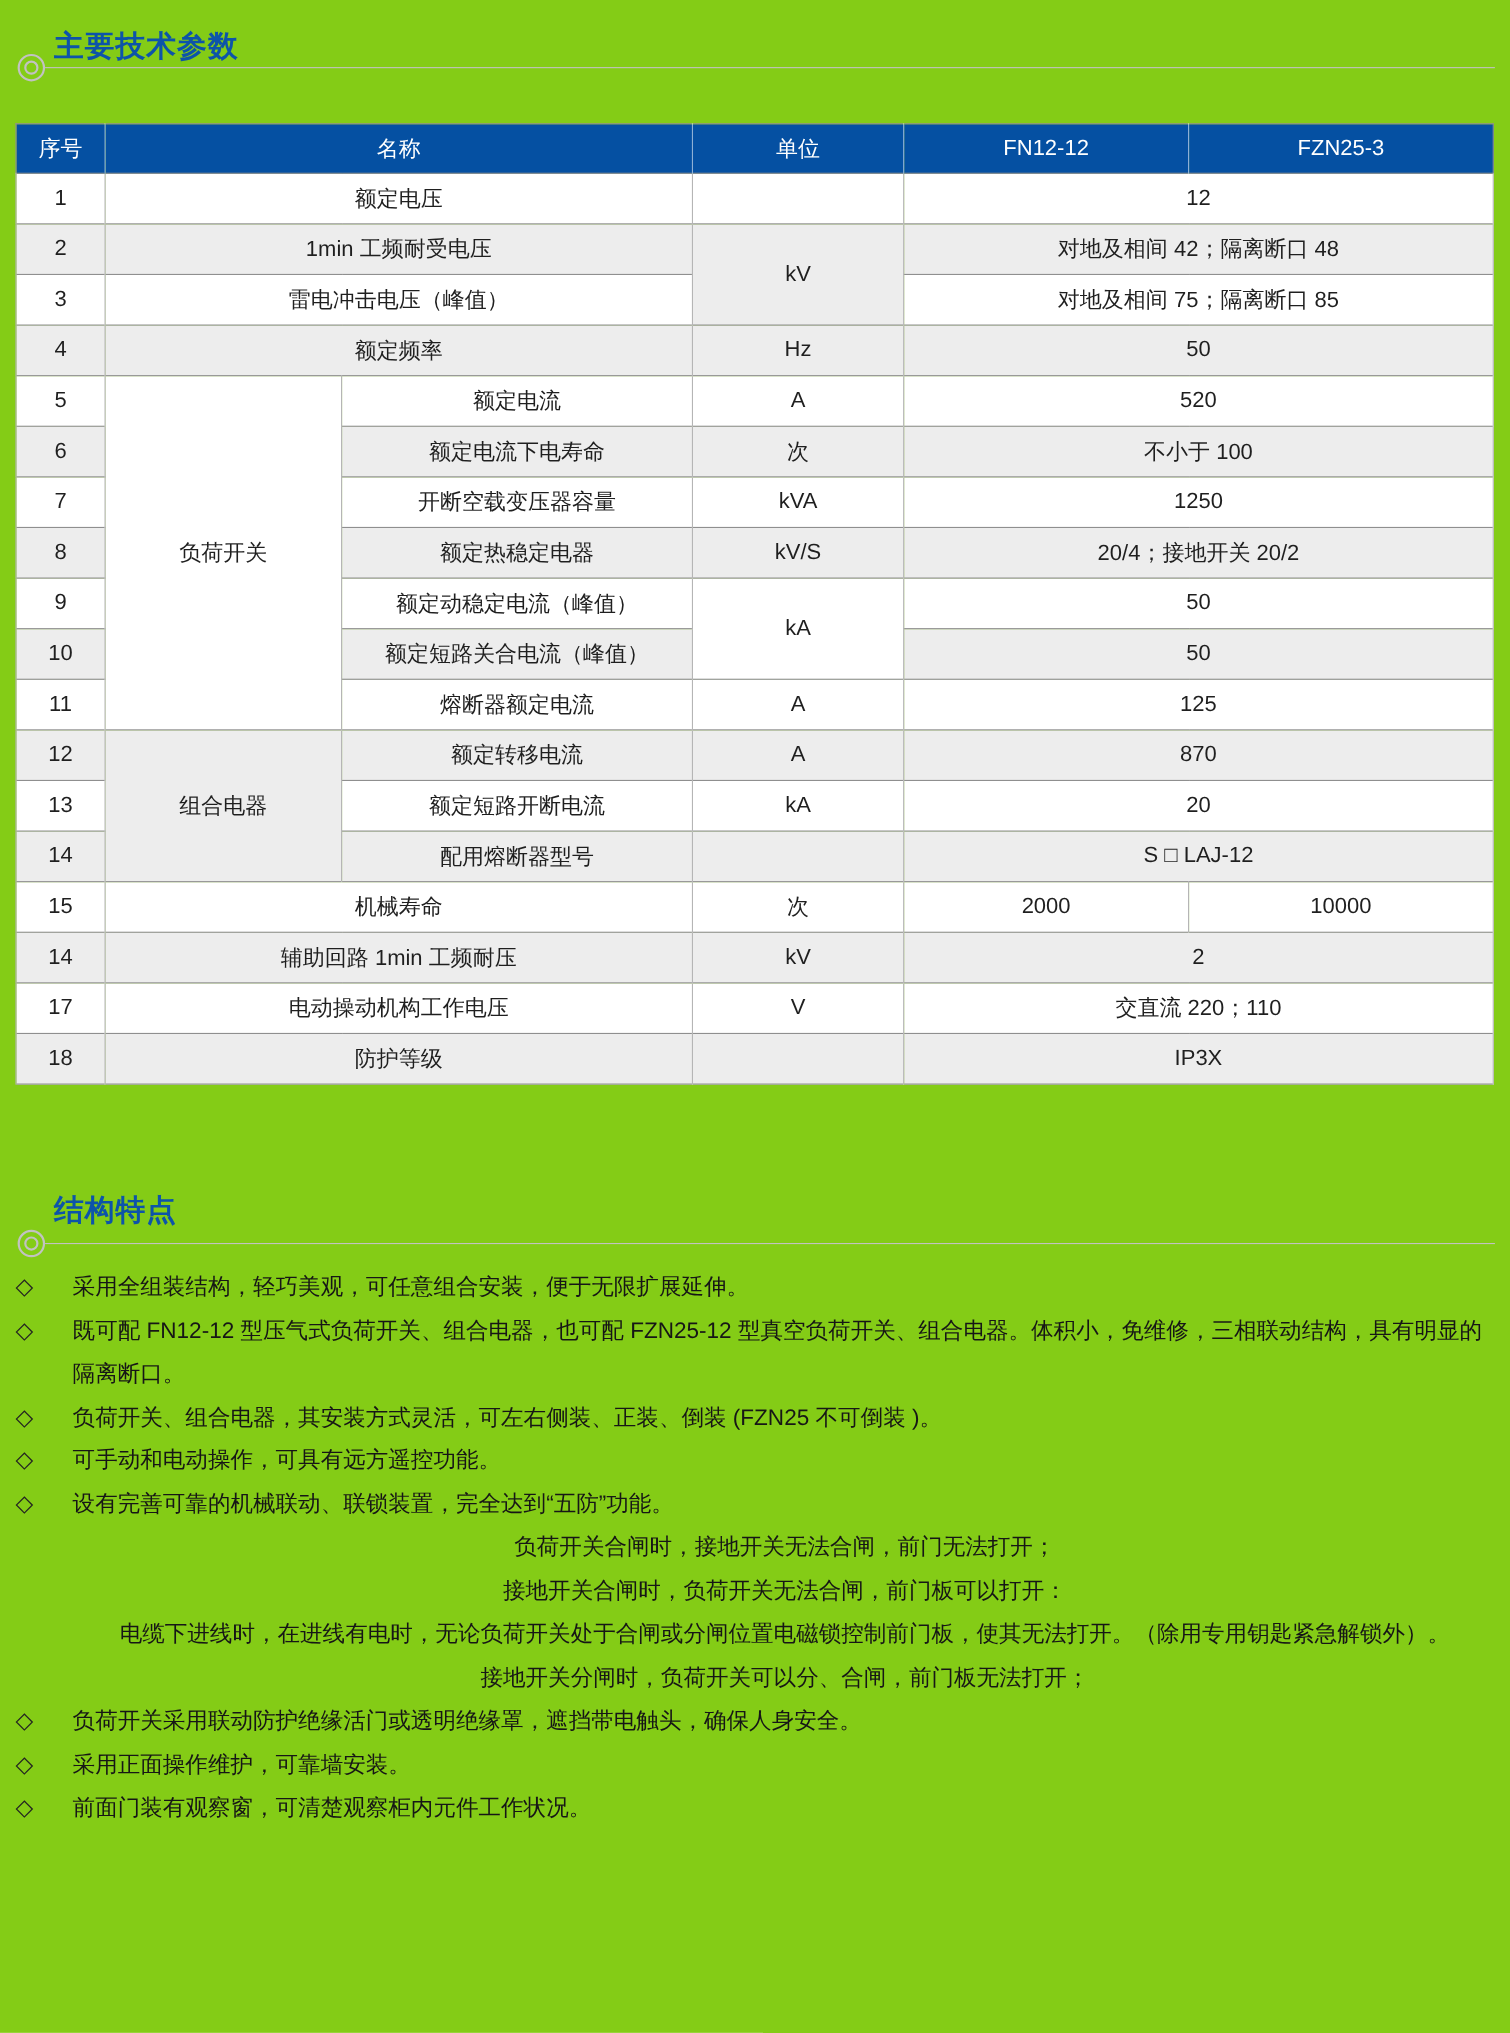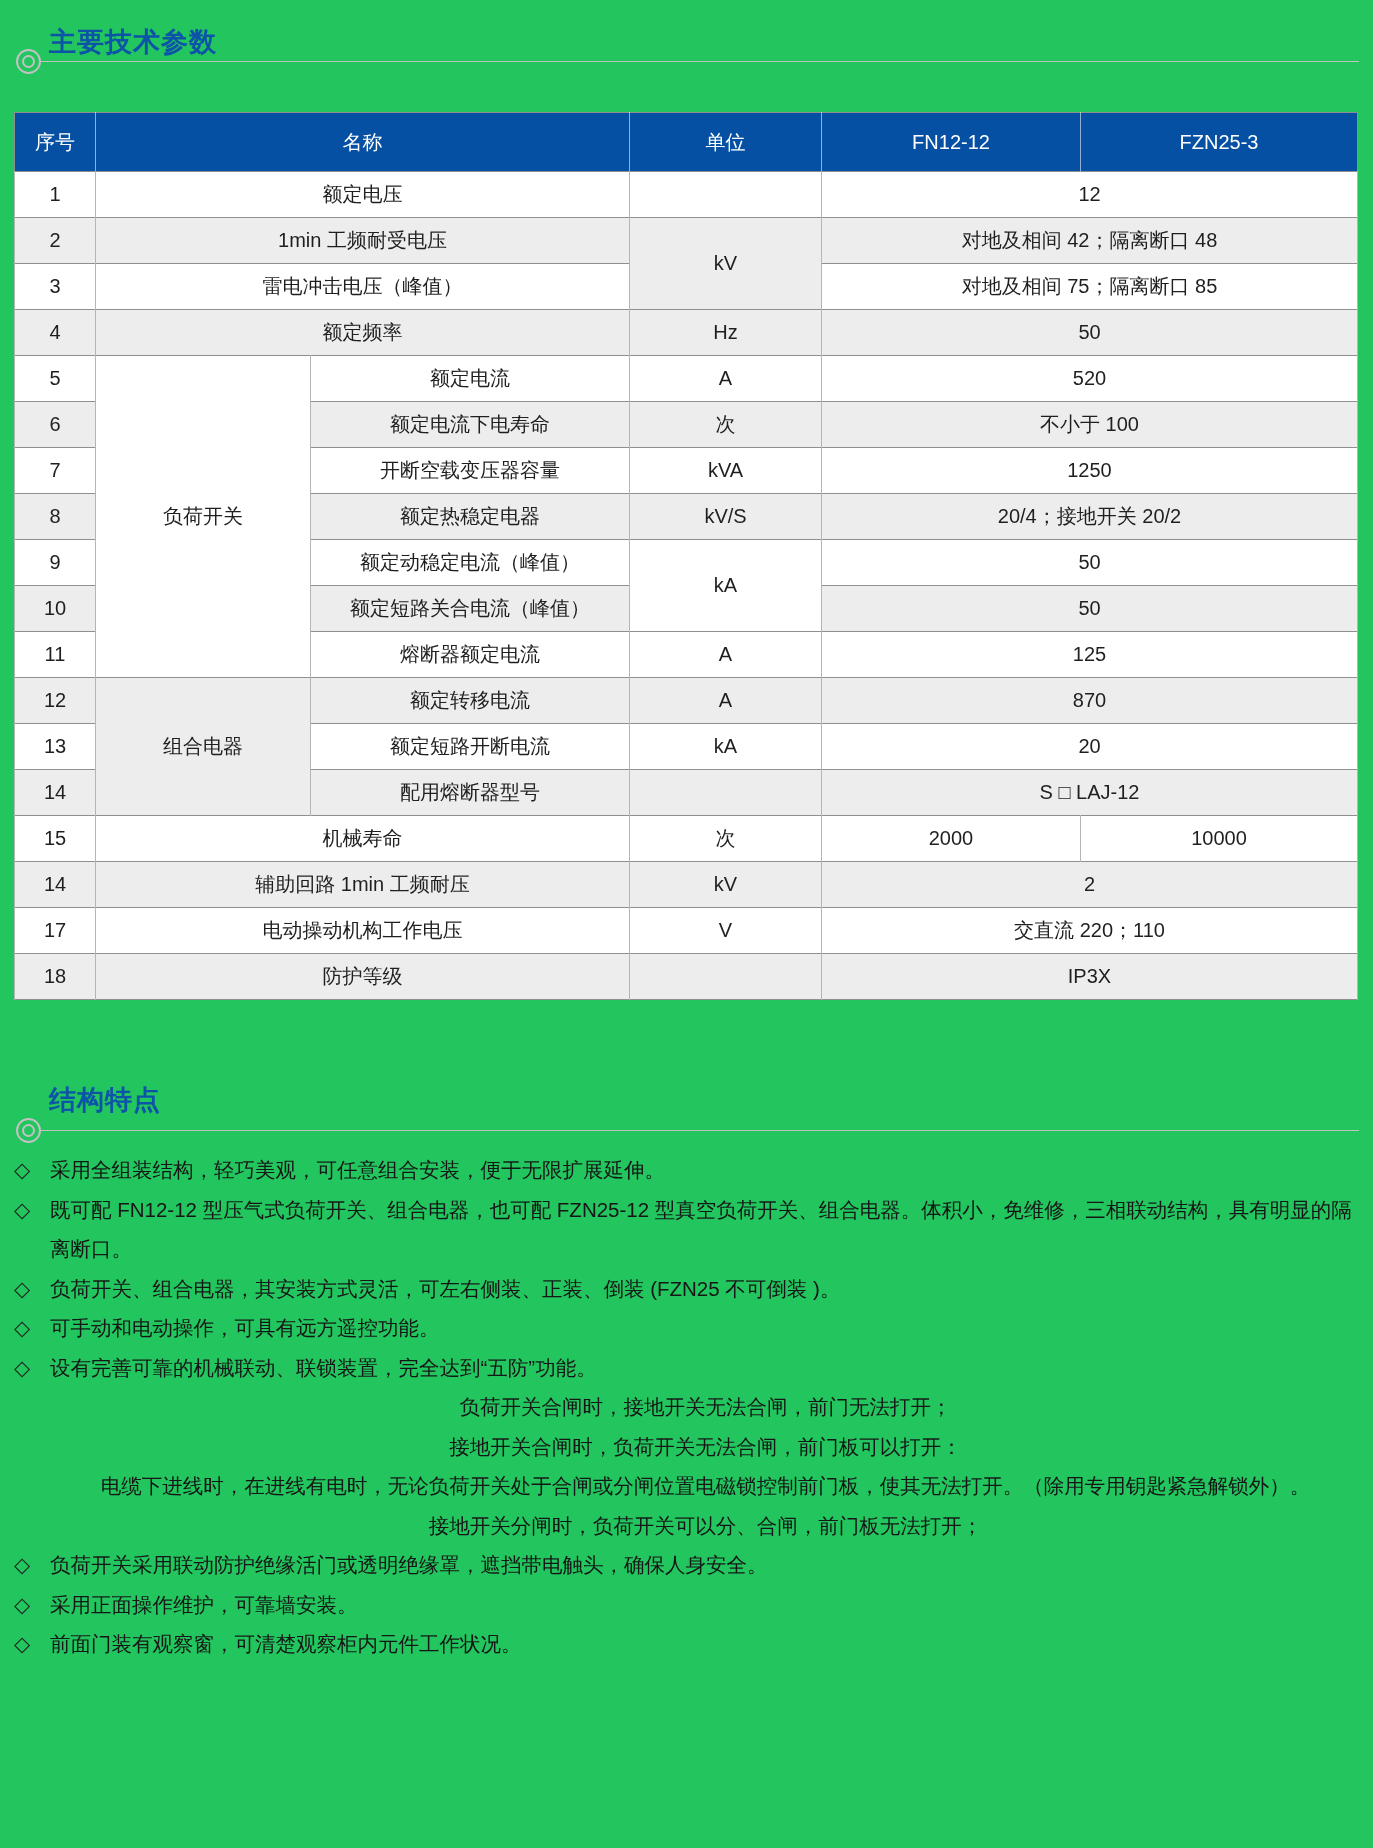--- a/index.html
+++ b/index.html
@@ -10,21 +10,21 @@
     --line-v:#b5b5b5;
     --deco:#c2c2c2;
   }
   *{margin:0;padding:0;box-sizing:border-box;}
   body{
     width:1373px;height:1848px;
     background:#ffffff;
     font-family:"Liberation Sans","DejaVu Sans",sans-serif;
     position:relative;
   }
-  .page{position:relative;width:1373px;height:1848px;overflow:hidden;background:#22c55e;}
+  .page{position:relative;width:1373px;height:1848px;overflow:hidden;background:#84cc16;}
 
   
   .sec-title{
     position:absolute;left:49px;
     font-size:27px;font-weight:700;color:var(--accent);
     letter-spacing:1px;
   }
   .deco-ring{
     position:absolute;left:16px;width:25px;height:25px;
     border:2px solid var(--deco);border-radius:50%;
@@ -37,21 +37,21 @@
     position:absolute;height:1px;background:var(--deco);
   }
 
   
   table.params{
     position:absolute;left:14px;top:112px;width:1343px;
     border-collapse:collapse;table-layout:fixed;
     border:1px solid var(--line-h);
   }
   table.params th{
-    height:59px;background:var(--hdr-bg);color:#fff;
+    height:45px;background:var(--hdr-bg);color:#fff;
     font-size:20px;font-weight:500;text-align:center;
     border-left:1px solid rgba(255,255,255,.55);
   }
   table.params th:first-child{border-left:none;}
   table.params td{
     height:46px;text-align:center;vertical-align:middle;
     font-size:20px;color:#1f1f1f;background:#fff;
     border-top:1px solid var(--line-h);
     border-left:1px solid var(--line-v);
     border-right:1px solid var(--line-v);
@@ -65,21 +65,21 @@
     list-style:none;
   }
   ul.features li{
     display:flex;align-items:flex-start;
     font-size:20.5px;line-height:39.5px;color:#161616;
   }
   ul.features li .dm{
     flex:0 0 36px;font-size:21px;color:#222;
   }
   ul.features li.sub{padding-left:36px;text-align:center;}
-  ul.features li .tx{flex:1;}
+  ul.features li .tx{flex:1;margin-left:16px;}
 </style>
 </head>
 <body>
 
 <div class="page">
 
   <h2 class="sec-title" style="top:24px">主要技术参数</h2>
   <span class="deco-ring" style="top:49px">
       <span class="inner"></span>
     </span>

